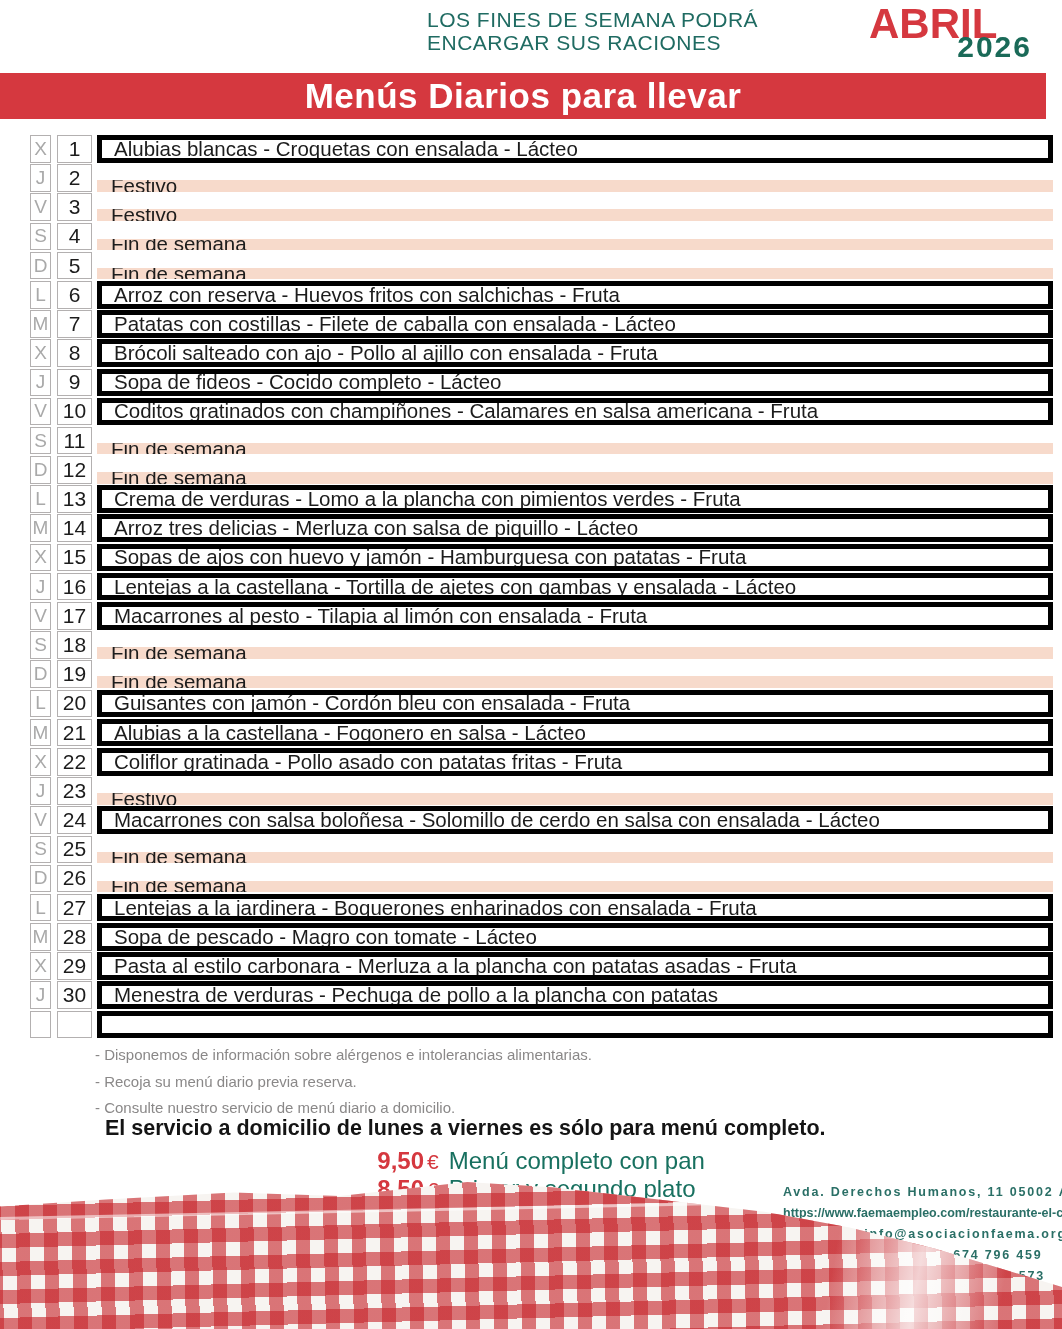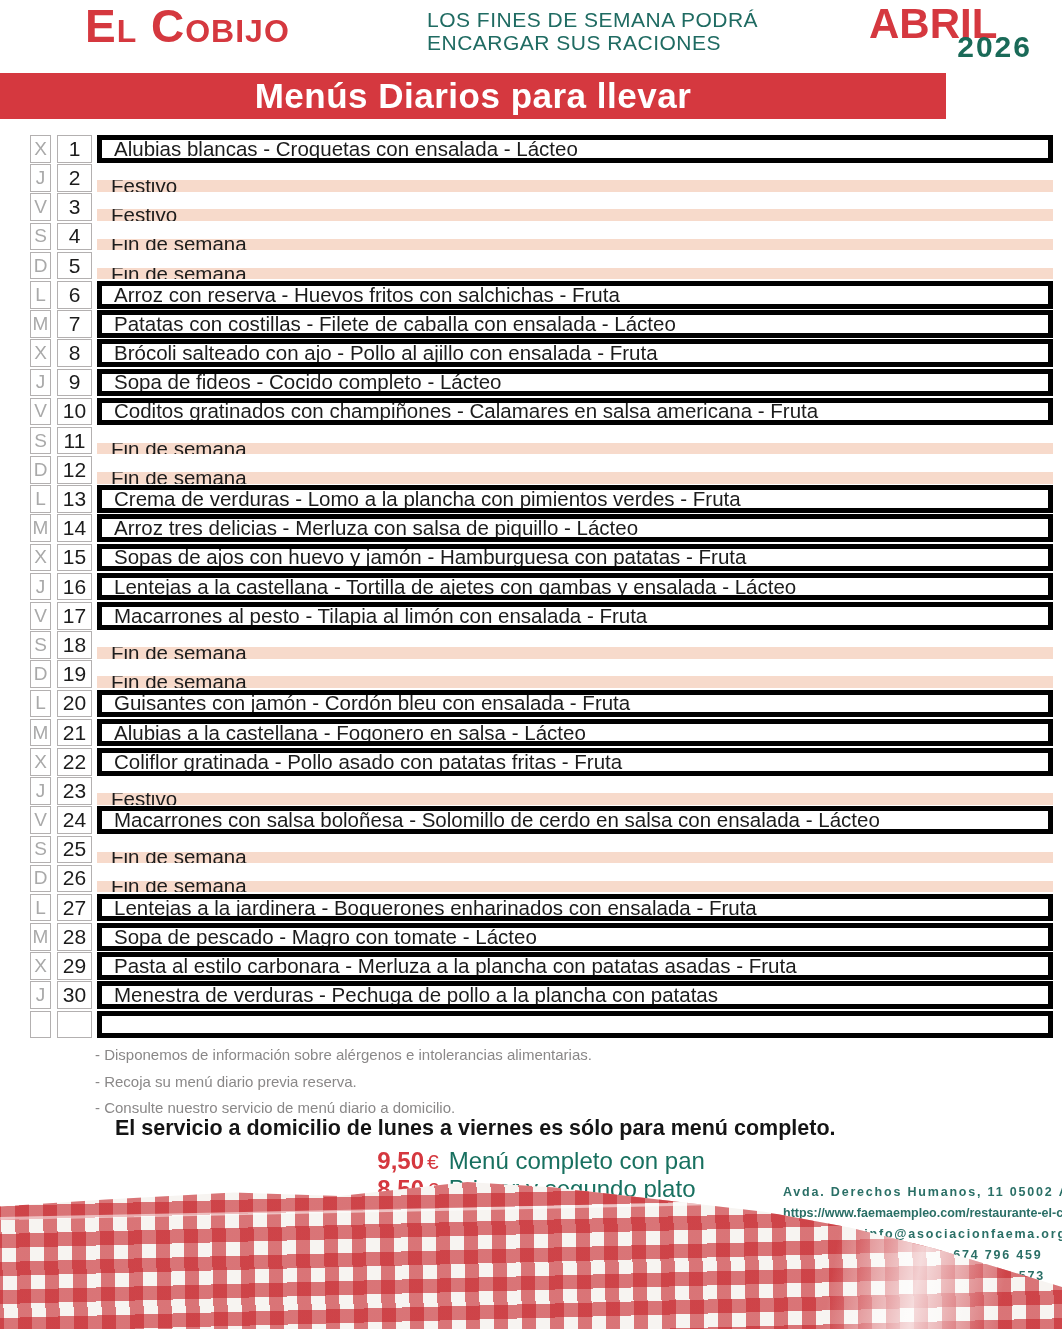--- a/index.html
+++ b/index.html
@@ -46,21 +46,21 @@
     position:absolute; top:0; left:0;
     color:#d5383f; font-weight:bold; font-size:42px; line-height:40px; letter-spacing:0px;
   }
   .month-year {
     position:absolute; top:28px; right:-18px;
     color:#1a6a58; font-weight:bold; font-size:30px; line-height:30px; letter-spacing:2px;
   }
 
   
   .banner {
-    position:absolute; top:73px; left:0; width:946px; height:46px;
+    position:absolute; top:73px; left:0; width:1046px; height:46px;
     background:#d5383f;
     display:flex; align-items:center; justify-content:center;
   }
   .banner-title {
     color:#ffffff; font-weight:bold; font-size:35px; letter-spacing:0.5px;
   }
 
   
   .cal { position:absolute; top:135px; left:30px; width:1023px; }
   .row { display:flex; height:27.6px; margin-bottom:1.6px; }
@@ -87,21 +87,21 @@
   }
   .menu.special {
     background:#f7dacb;
     border:none;
     padding-left:14px;
     margin-top:16px;
   }
 
   
   .notes { position:absolute; left:95px; top:1042px; color:#8a8888; font-size:15px; line-height:26.5px; }
-  .bold-note { position:absolute; left:115px; top:1116px; color:#141414; font-weight:bold; font-size:21.5px; }
+  .bold-note { position:absolute; left:105px; top:1116px; color:#141414; font-weight:bold; font-size:21.5px; }
 
   
   .prices { position:absolute; left:372px; top:1147px; }
   .price-line { display:flex; align-items:baseline; height:28px; }
   .price-amount { width:52px; text-align:right; color:#d5383f; font-weight:bold; font-size:24px; }
   .price-cur { color:#d5383f; font-size:21px; margin-left:3px; margin-right:10px; }
   .price-label { color:#17705f; font-size:24px; }
 
   
   .contact {
@@ -134,21 +134,20 @@
     position:absolute; left:0; top:52px; width:100%; height:3px;
     background:rgba(255,255,255,0.55);
     transform:rotate(-1.2deg);
   }
 </style>
 </head>
 <body>
 
 <div class="header">
   <div class="logo">
-    <div class="logo-name">El Cobijo</div>
   </div>
   <div class="notice">
     <div>LOS FINES DE SEMANA PODRÁ</div>
     <div>ENCARGAR SUS RACIONES</div>
   </div>
   <div class="month-block">
     <div class="month-name">ABRIL</div>
     <div class="month-year">2026</div>
   </div>
 </div>

